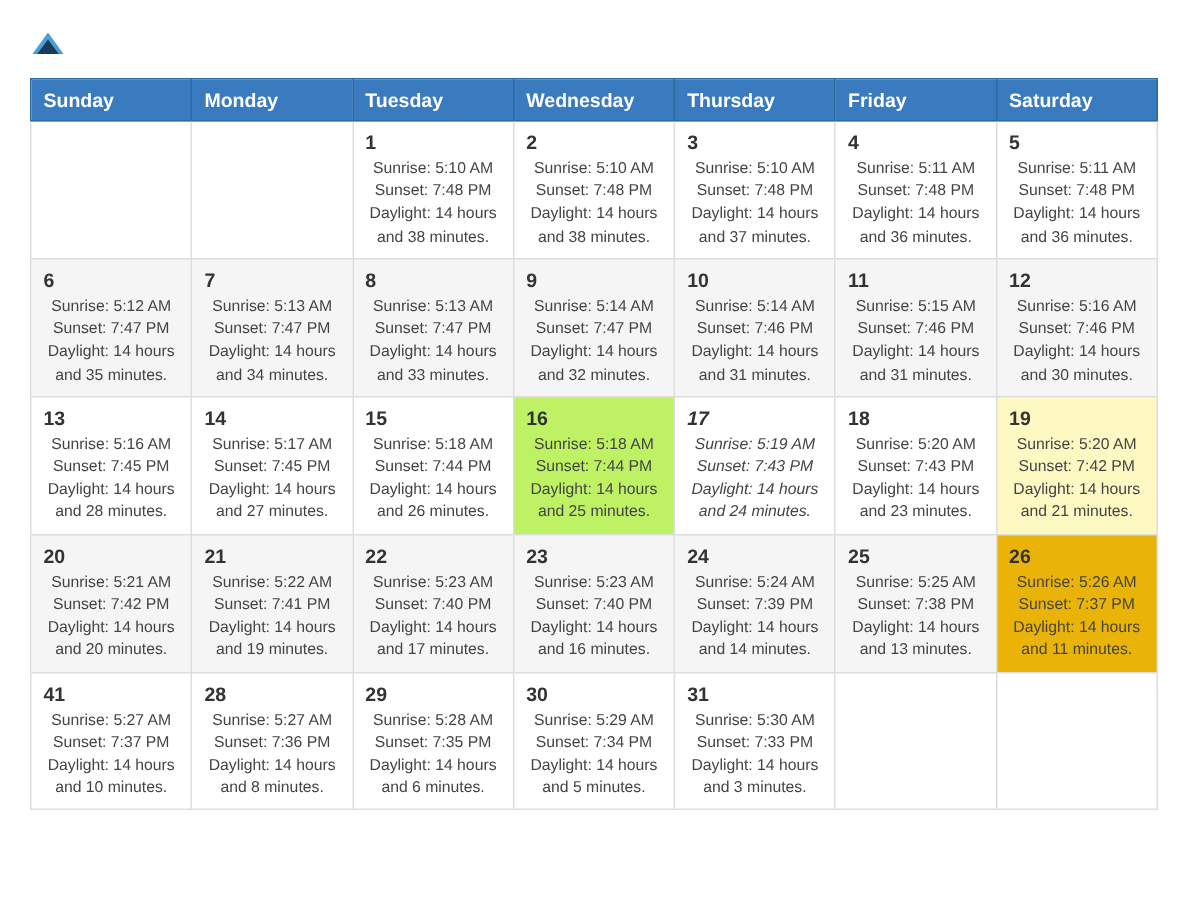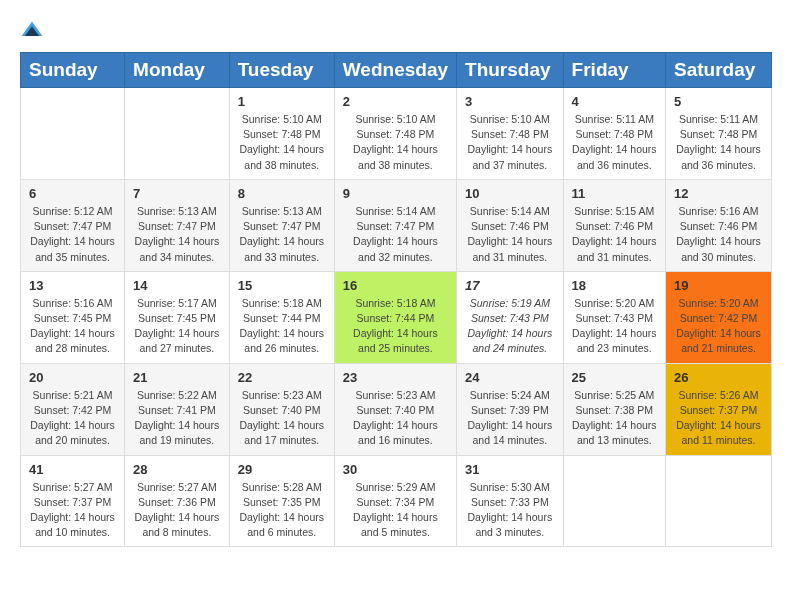--- a/index.html
+++ b/index.html
@@ -41,21 +41,21 @@
       width: 100%;
       border-collapse: collapse;
       border: 1px solid #ccc;
       font-size: 11px;
     }
     .calendar th {
       background-color: #3a7abf;
       color: white;
       text-align: left;
       padding: 6px 8px;
-      font-size: 19px;
+      font-size: 13px;
       font-weight: bold;
       border: 1px solid #2d6aa0;
     }
     .calendar td {
       vertical-align: top;
       padding: 6px 8px;
       border: 1px solid #ddd;
       height: 90px;
       width: calc(100% / 7);
       background: #fff;
@@ -245,21 +245,21 @@
 Daylight: 14 hours
 and 24 minutes.</div>
         </td>
         <td style="background: rgb(255, 255, 255);">
           <span class="day-number">18</span>
           <div class="day-info" style="white-space: pre-line;">Sunrise: 5:20 AM
 Sunset: 7:43 PM
 Daylight: 14 hours
 and 23 minutes.</div>
         </td>
-        <td style="background: #f97316;">
+        <td style="background: #fef9c3;">
           <span class="day-number">19</span>
           <div class="day-info" style="white-space: pre-line;">Sunrise: 5:20 AM
 Sunset: 7:42 PM
 Daylight: 14 hours
 and 21 minutes.</div>
         </td>
       </tr>
       <tr>
         <td style="background: rgb(245, 245, 245);">
           <span class="day-number">20</span>

